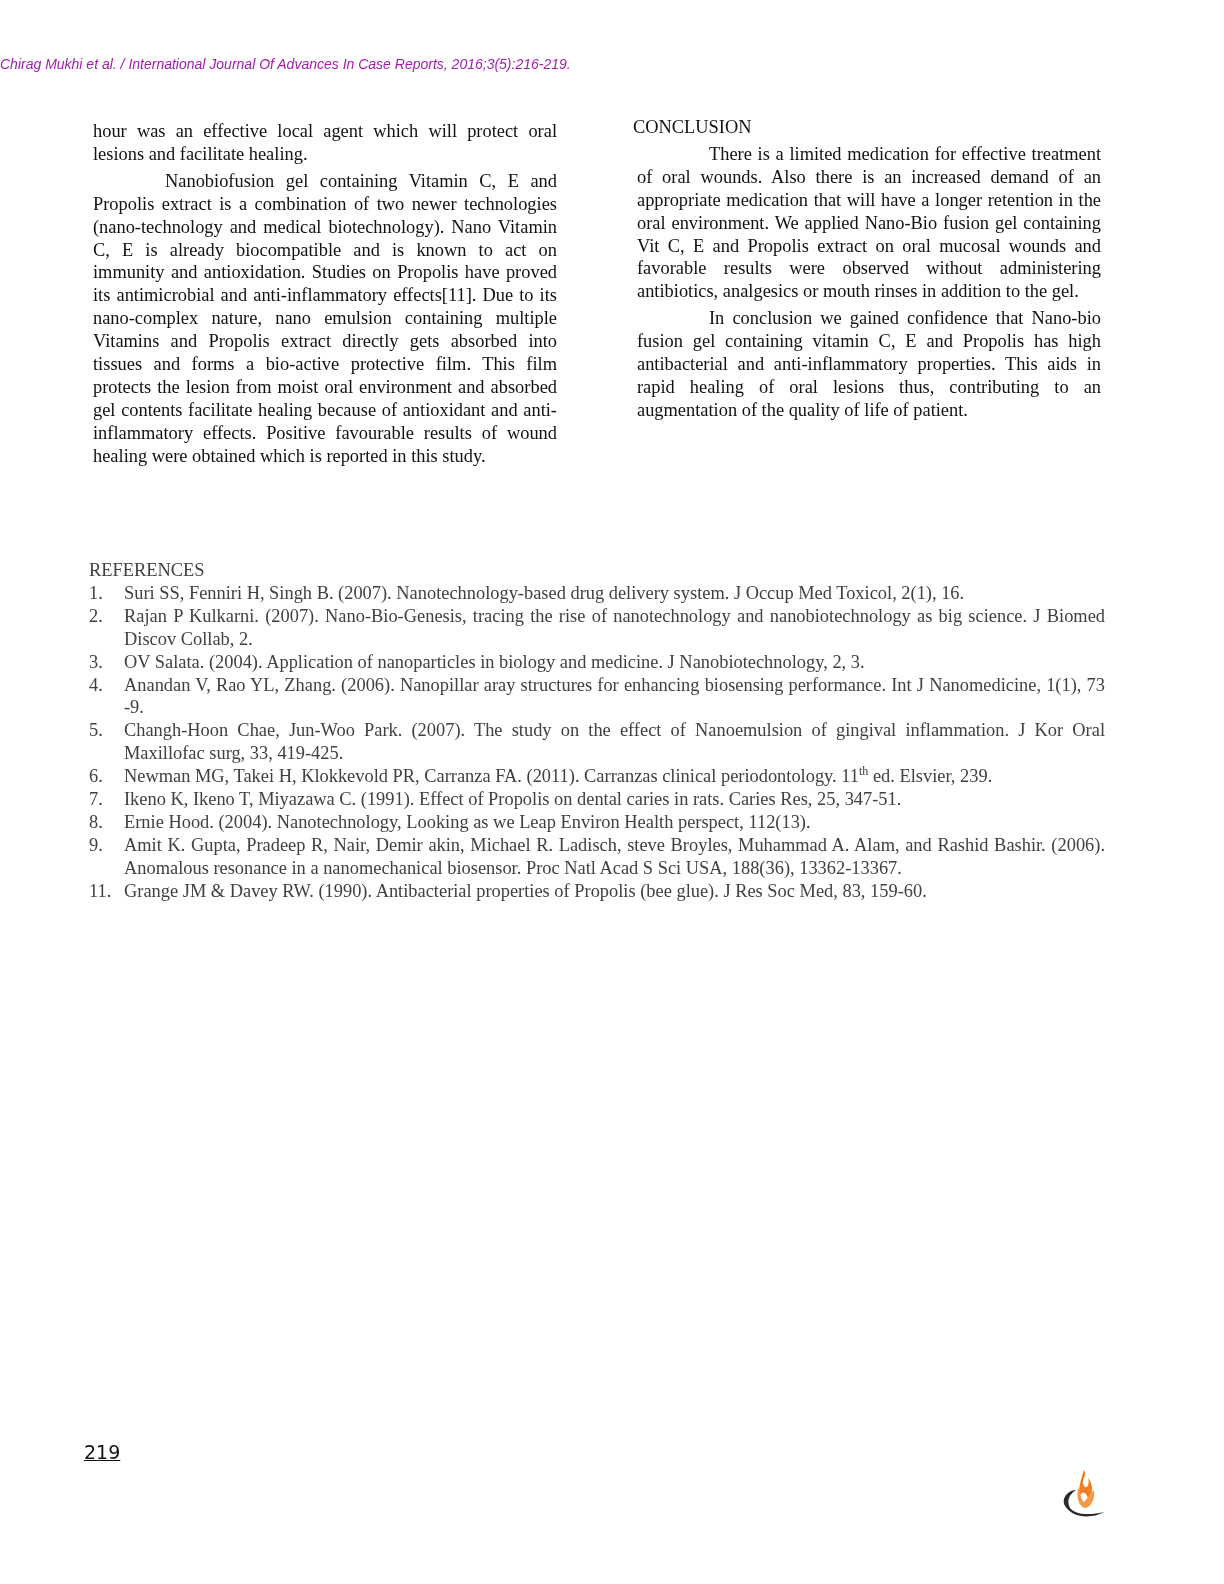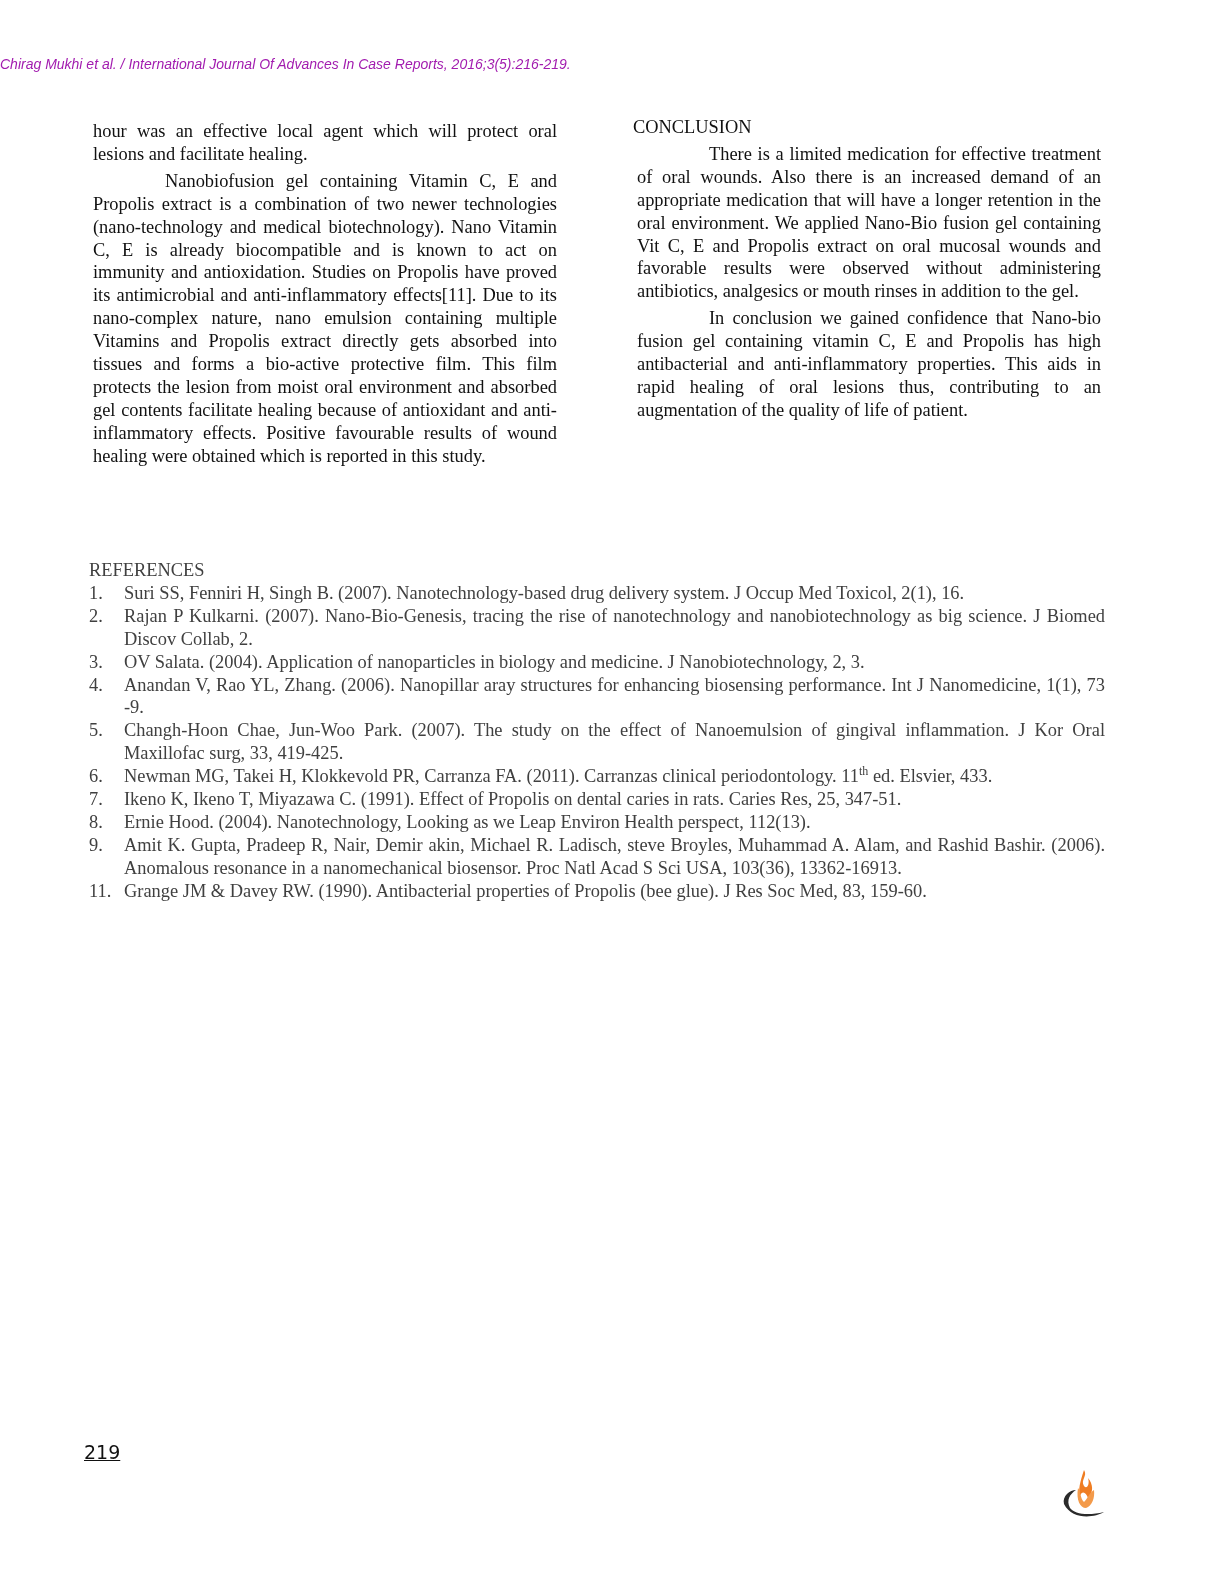--- a/index.html
+++ b/index.html
@@ -49,24 +49,24 @@
 </div>
 
 <div class="refs">
   <div class="heading">REFERENCES</div>
   <ol>
     <li class="ref-item"><span class="ref-num">1.</span><span>Suri SS, Fenniri H, Singh B. (2007). Nanotechnology-based drug delivery system. J Occup Med Toxicol, 2(1), 16.</span></li>
     <li class="ref-item"><span class="ref-num">2.</span><span>Rajan P Kulkarni. (2007). Nano-Bio-Genesis, tracing the rise of nanotechnology and nanobiotechnology as big science. J Biomed Discov Collab, 2.</span></li>
     <li class="ref-item"><span class="ref-num">3.</span><span>OV Salata. (2004). Application of nanoparticles in biology and medicine. J Nanobiotechnology, 2, 3.</span></li>
     <li class="ref-item"><span class="ref-num">4.</span><span>Anandan V, Rao YL, Zhang. (2006). Nanopillar aray structures for enhancing biosensing performance. Int J Nanomedicine, 1(1), 73 -9.</span></li>
     <li class="ref-item"><span class="ref-num">5.</span><span>Changh-Hoon Chae, Jun-Woo Park. (2007). The study on the effect of Nanoemulsion of gingival inflammation. J Kor Oral Maxillofac surg, 33, 419-425.</span></li>
-    <li class="ref-item"><span class="ref-num">6.</span><span>Newman MG, Takei H, Klokkevold PR, Carranza FA. (2011). Carranzas clinical periodontology. 11</span><sup>th</sup><span> ed. Elsvier, 433.</span></li>
+    <li class="ref-item"><span class="ref-num">6.</span><span>Newman MG, Takei H, Klokkevold PR, Carranza FA. (2011). Carranzas clinical periodontology. 11</span><sup>th</sup><span> ed. Elsvier, 239.</span></li>
     <li class="ref-item"><span class="ref-num">7.</span><span>Ikeno K, Ikeno T, Miyazawa C. (1991). Effect of Propolis on dental caries in rats. Caries Res, 25, 347-51.</span></li>
     <li class="ref-item"><span class="ref-num">8.</span><span>Ernie Hood. (2004). Nanotechnology, Looking as we Leap Environ Health perspect, 112(13).</span></li>
-    <li class="ref-item"><span class="ref-num">9.</span><span>Amit K. Gupta, Pradeep R, Nair, Demir akin, Michael R. Ladisch, steve Broyles, Muhammad A. Alam, and Rashid Bashir. (2006). Anomalous resonance in a nanomechanical biosensor. Proc Natl Acad S Sci USA, 103(36), 13362-16913.</span></li>
+    <li class="ref-item"><span class="ref-num">9.</span><span>Amit K. Gupta, Pradeep R, Nair, Demir akin, Michael R. Ladisch, steve Broyles, Muhammad A. Alam, and Rashid Bashir. (2006). Anomalous resonance in a nanomechanical biosensor. Proc Natl Acad S Sci USA, 188(36), 13362-13367.</span></li>
     <li class="ref-item"><span class="ref-num">11.</span><span>Grange JM &amp; Davey RW. (1990). Antibacterial properties of Propolis (bee glue). J Res Soc Med, 83, 159-60.</span></li>
   </ol>
 </div>
 
 <div class="page-number">219</div>
 
 <div class="logo">
   <svg width="52" height="56" viewBox="0 0 52 56">
     <path id="flame1" d="M26 4 C30 10 22 14 26 20 C29 24 32 18 30 12 C35 18 36 26 30 32 C28 26 24 24 22 30 C20 24 22 16 26 4 Z" fill="#ef7d22"></path>
     <path id="flame2" d="M20 22 C23 26 22 32 26 36 C30 32 32 26 36 24 C37 32 34 40 28 42 C22 42 18 34 20 22 Z" fill="#f39a4a"></path>

